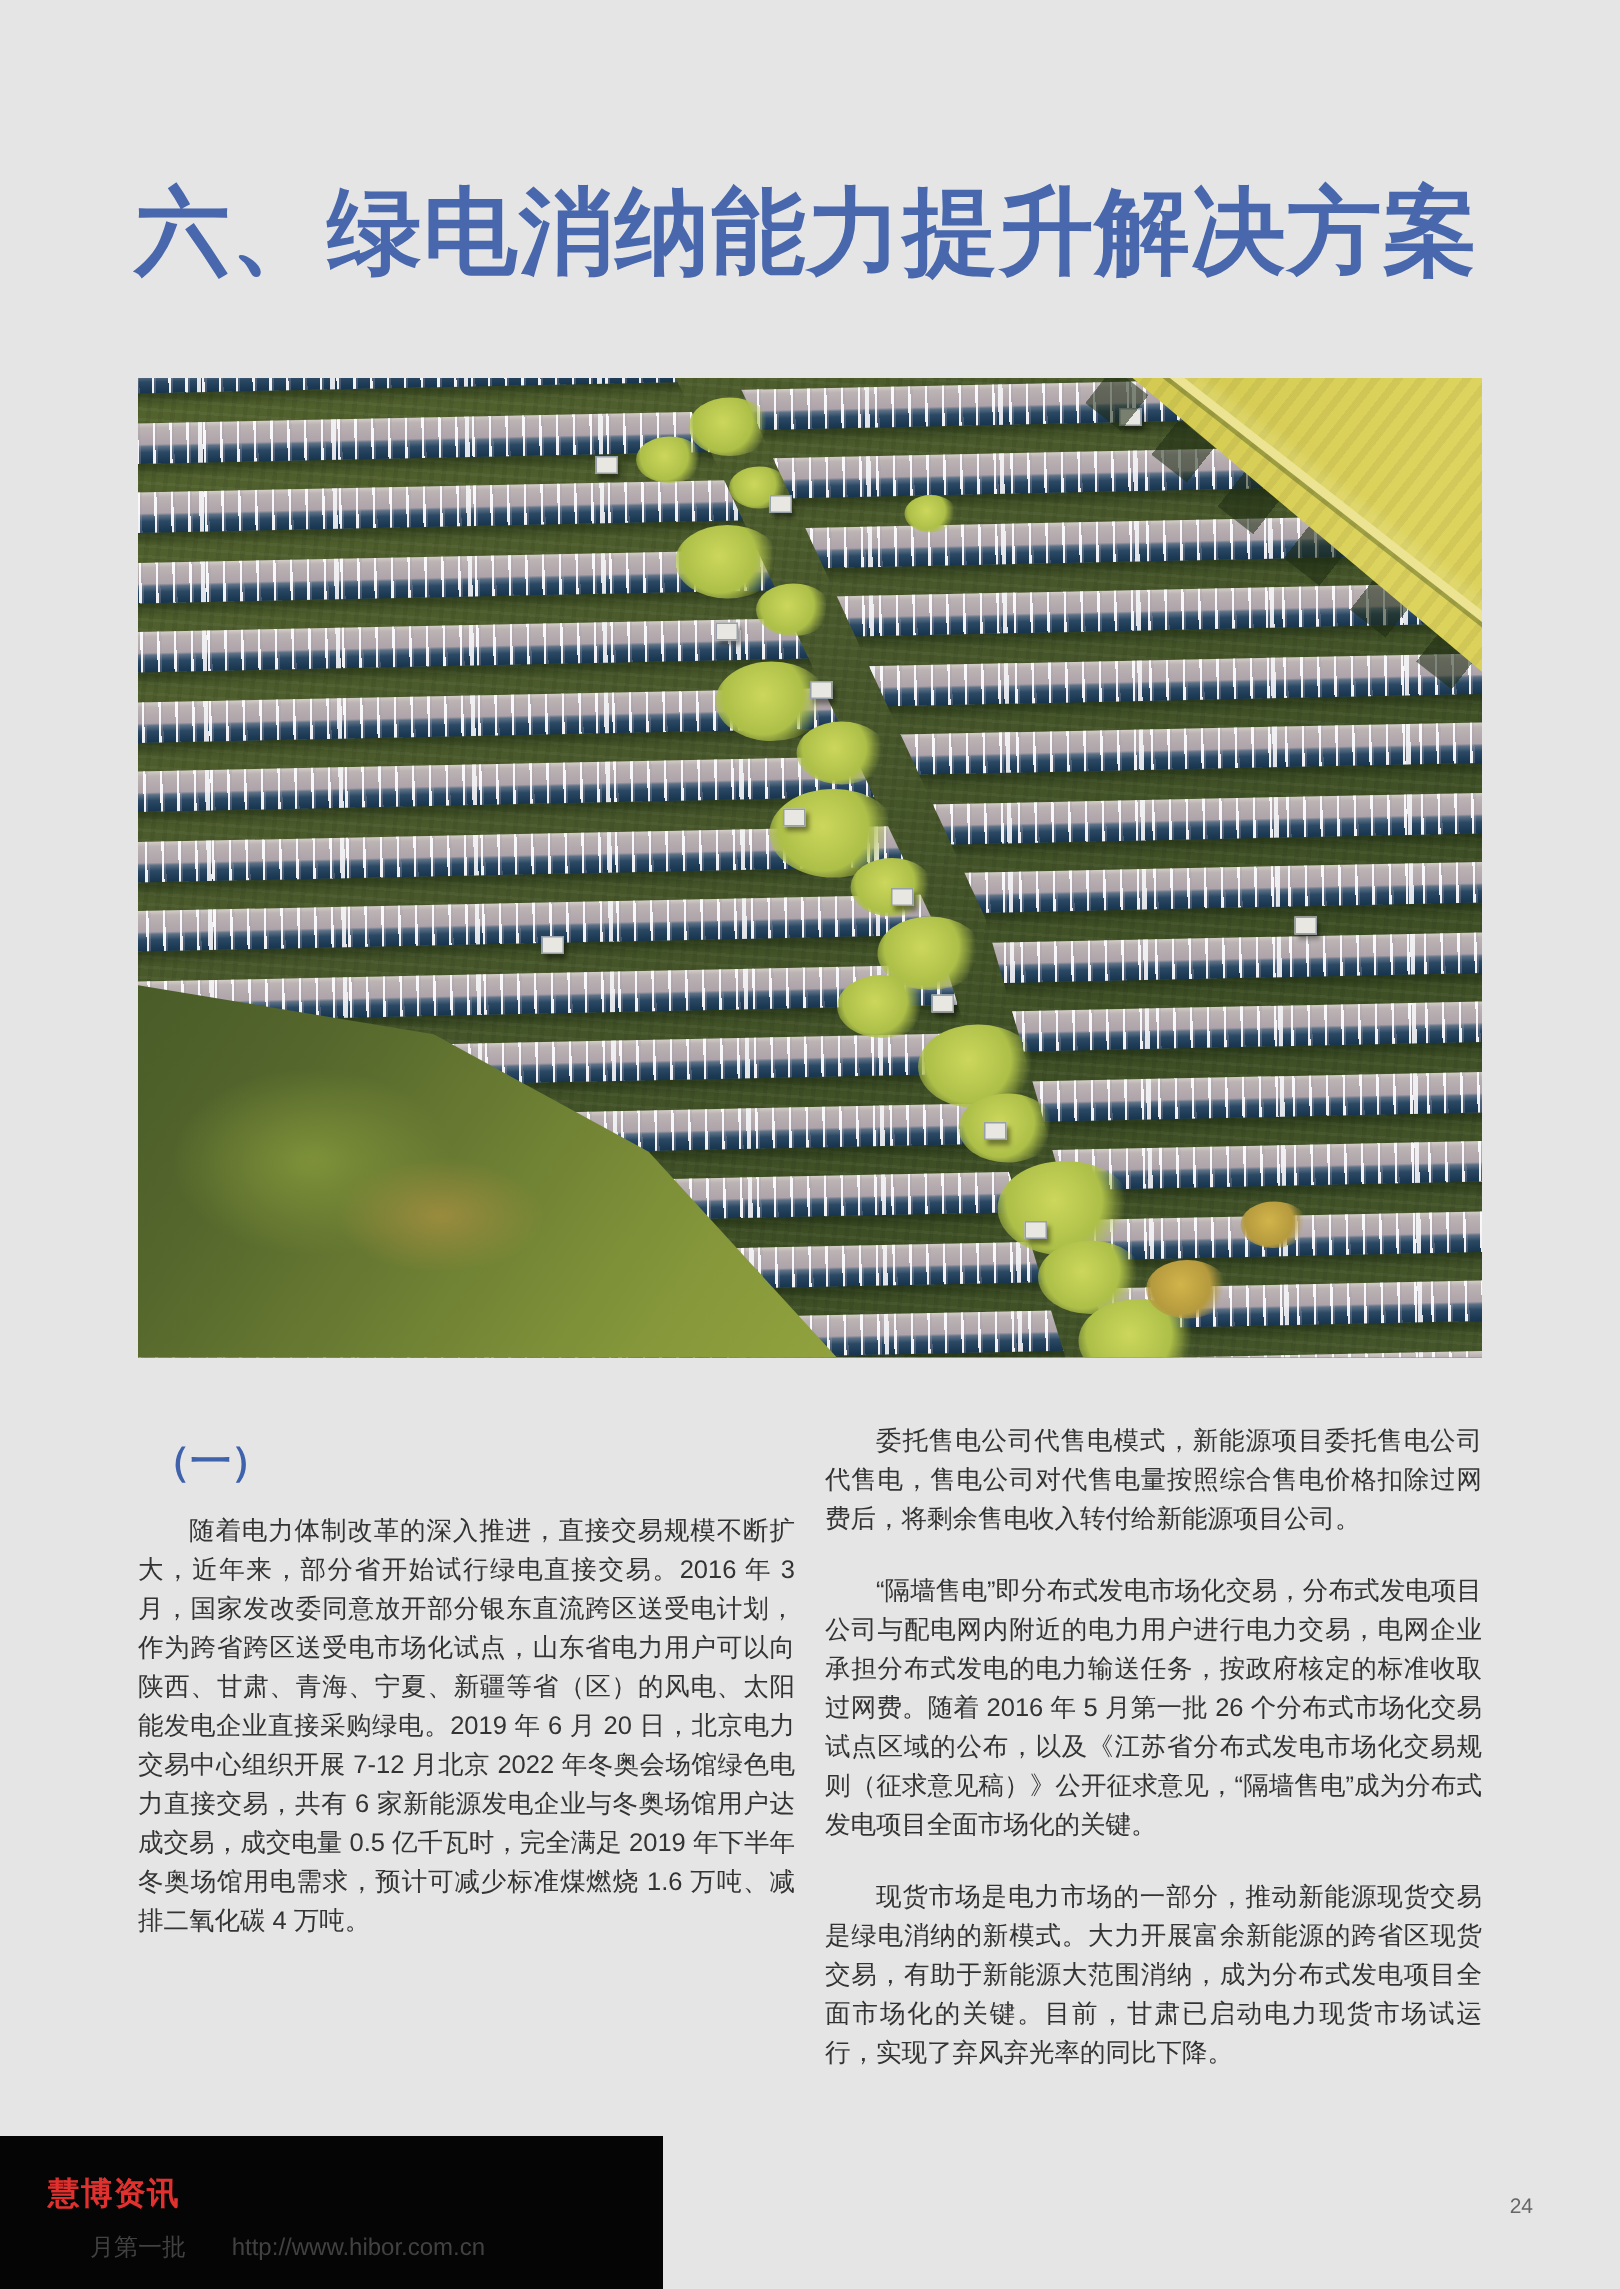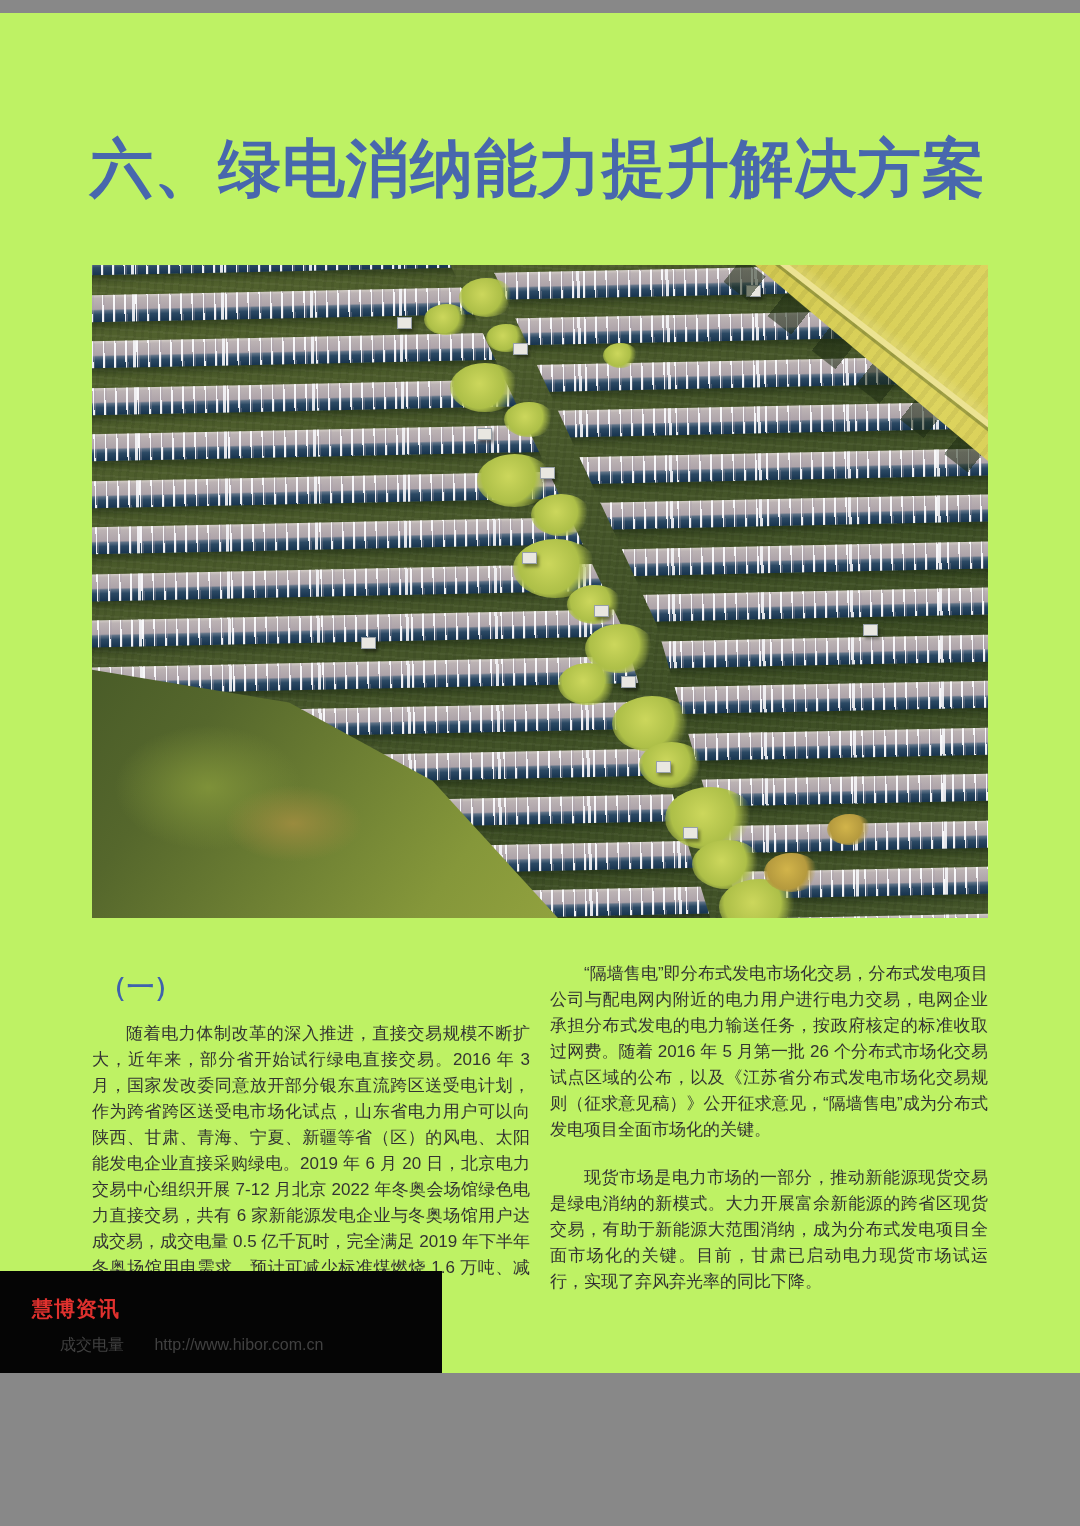--- a/index.html
+++ b/index.html
@@ -1,18 +1,18 @@
 <!DOCTYPE html>
 <html><head>
 <meta charset="utf-8">
 <style>
   html,body{margin:0;padding:0;background:#888;}
   .page{
-    position:relative; width:1080px; height:1360px; margin:13px auto;
-    background:#bef264; overflow:hidden;
+    position:relative; width:1080px; height:1526px; margin:0 auto;
+    background:#e5e5e5; overflow:hidden;
     font-family:"Liberation Sans","DejaVu Sans",sans-serif;
   }
   
   .doc-title{
     position:absolute; left:90px; top:116px; margin:0;
     font-size:63px; line-height:78px; font-weight:bold;
     color:#4867ad; letter-spacing:1px; white-space:nowrap;
   }
   
   .photo{
@@ -175,28 +175,29 @@
   </figure>
 
   <div class="columns">
     <div class="col">
       <h2 class="sec-h">
         <span class="h-prefix">（一）</span>
       </h2>
       <p class="body-p">随着电力体制改革的深入推进，直接交易规模不断扩大，近年来，部分省开始试行绿电直接交易。2016 年 3 月，国家发改委同意放开部分银东直流跨区送受电计划，作为跨省跨区送受电市场化试点，山东省电力用户可以向陕西、甘肃、青海、宁夏、新疆等省（区）的风电、太阳能发电企业直接采购绿电。2019 年 6 月 20 日，北京电力交易中心组织开展 7-12 月北京 2022 年冬奥会场馆绿色电力直接交易，共有 6 家新能源发电企业与冬奥场馆用户达成交易，成交电量 0.5 亿千瓦时，完全满足 2019 年下半年冬奥场馆用电需求，预计可减少标准煤燃烧 1.6 万吨、减排二氧化碳 4 万吨。</p>
     </div>
     <div class="col">
+      <p class="body-p">委托售电公司代售电模式，新能源项目委托售电公司代售电，售电公司对代售电量按照综合售电价格扣除过网费后，将剩余售电收入转付给新能源项目公司。</p>
       <p class="body-p">“隔墙售电”即分布式发电市场化交易，分布式发电项目公司与配电网内附近的电力用户进行电力交易，电网企业承担分布式发电的电力输送任务，按政府核定的标准收取过网费。随着 2016 年 5 月第一批 26 个分布式市场化交易试点区域的公布，以及《江苏省分布式发电市场化交易规则（征求意见稿）》公开征求意见，“隔墙售电”成为分布式发电项目全面市场化的关键。</p>
       <p class="body-p">现货市场是电力市场的一部分，推动新能源现货交易是绿电消纳的新模式。大力开展富余新能源的跨省区现货交易，有助于新能源大范围消纳，成为分布式发电项目全面市场化的关键。目前，甘肃已启动电力现货市场试运行，实现了弃风弃光率的同比下降。</p>
     </div>
   </div>
 
   <div class="footer-box">
     <div class="brand">慧博资讯</div>
     <div class="linkrow">
-      <span>成交电量</span>
+      <span>月第一批</span>
       <span class="url">http://www.hibor.com.cn</span>
     </div>
   </div>
 
   <div class="pagenum">24</div>
 
 </div>
 
 </body></html>

